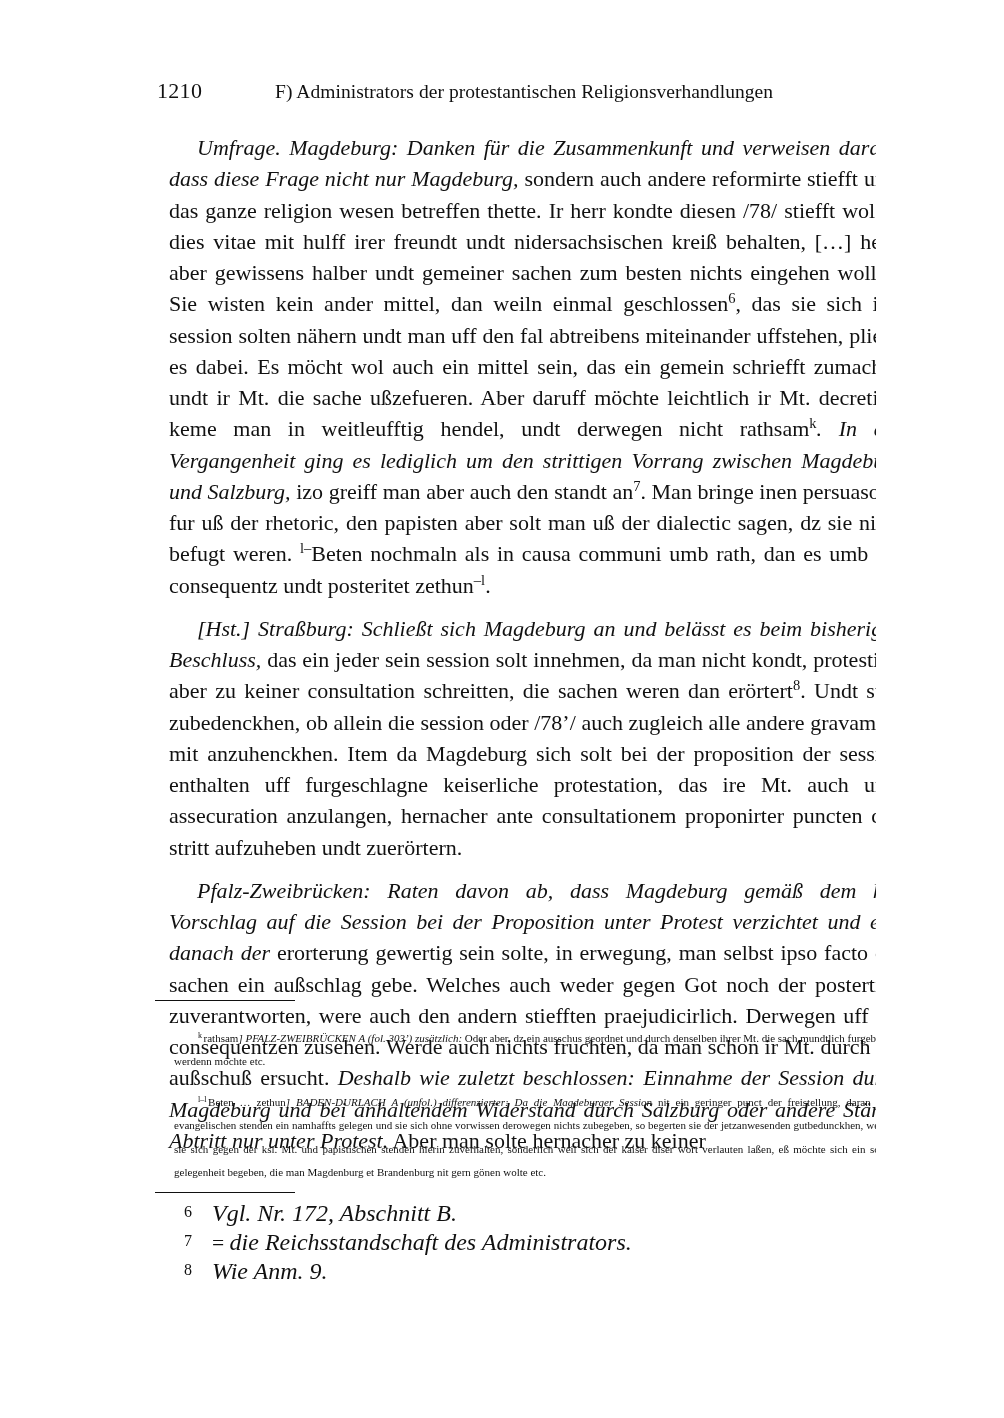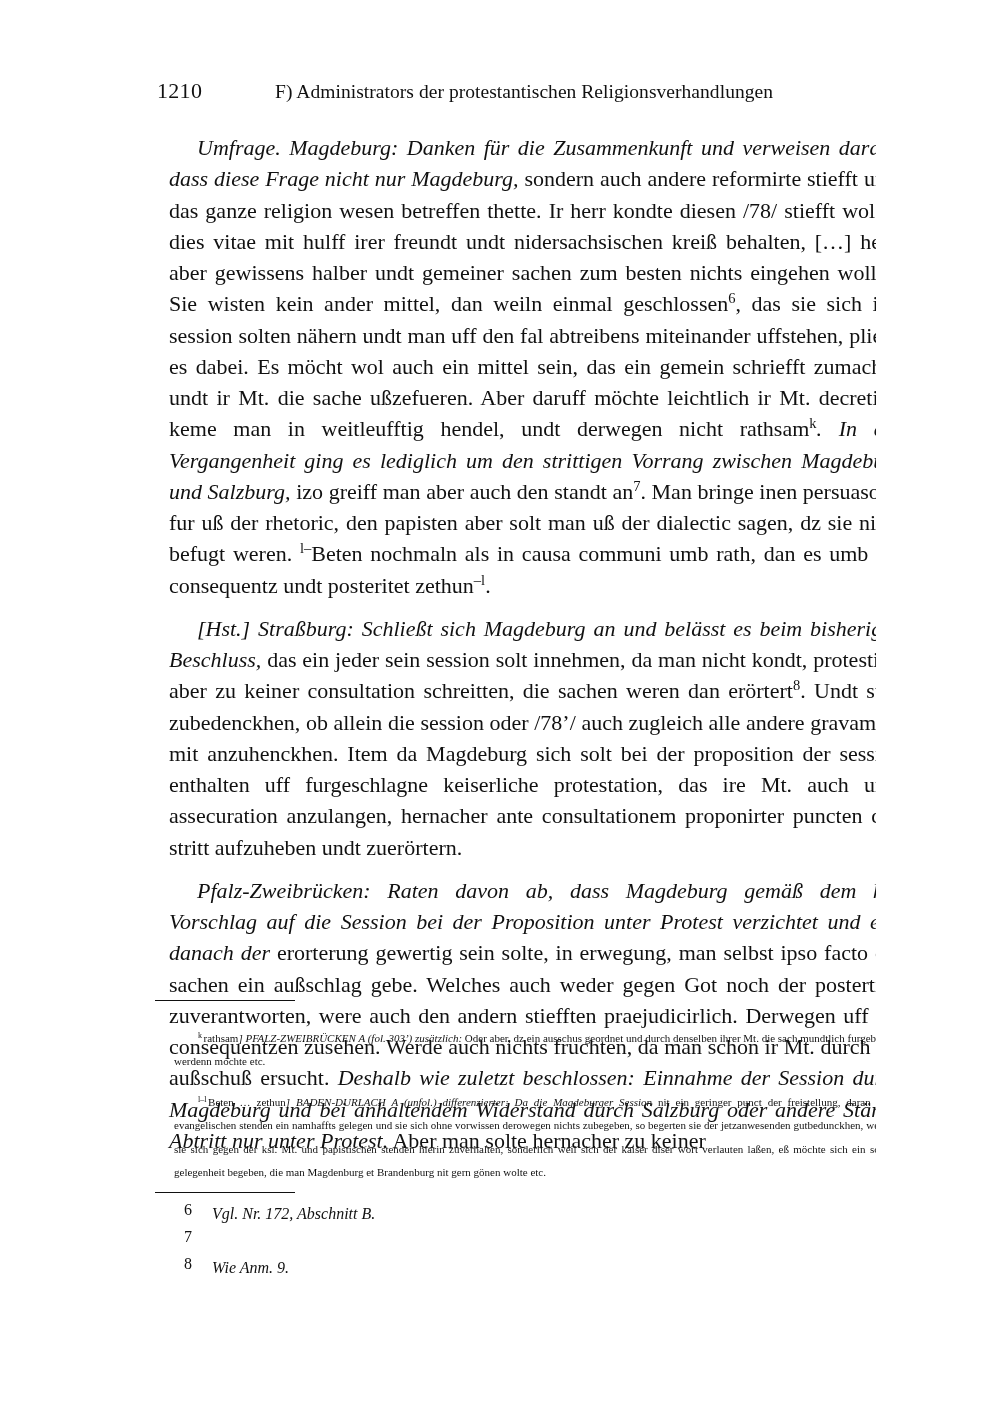--- a/index.html
+++ b/index.html
@@ -120,21 +120,21 @@
     flex: none;
     text-align: left;
     padding-left: 27px;
     box-sizing: content-box;
     font-size: 16px;
     position: relative;
     top: -4px;
   }
   .fn-text {
     font-style: italic;
-    font-size: 16px;
+    font-size: 24px;
     text-align: right;
   }
   .fn-text .eq {
     font-style: normal;
     font-size: 0.9em;
   }
 </style>
 </head>
 <body>
 
@@ -169,20 +169,21 @@
 
   <div class="footnotes">
 
     <div class="fn-row">
       <span class="fn-num">6</span>
       <span class="fn-text">Vgl. Nr. 172, Abschnitt B.</span>
     </div>
 
     <div class="fn-row">
       <span class="fn-num">7</span>
+      <span class="fn-text"><span class="eq">=&nbsp;</span><span>die Reichsstandschaft des Administrators.</span></span>
     </div>
 
     <div class="fn-row">
       <span class="fn-num">8</span>
       <span class="fn-text">Wie Anm. 9.</span>
     </div>
 
   </div>
 
 </div>

